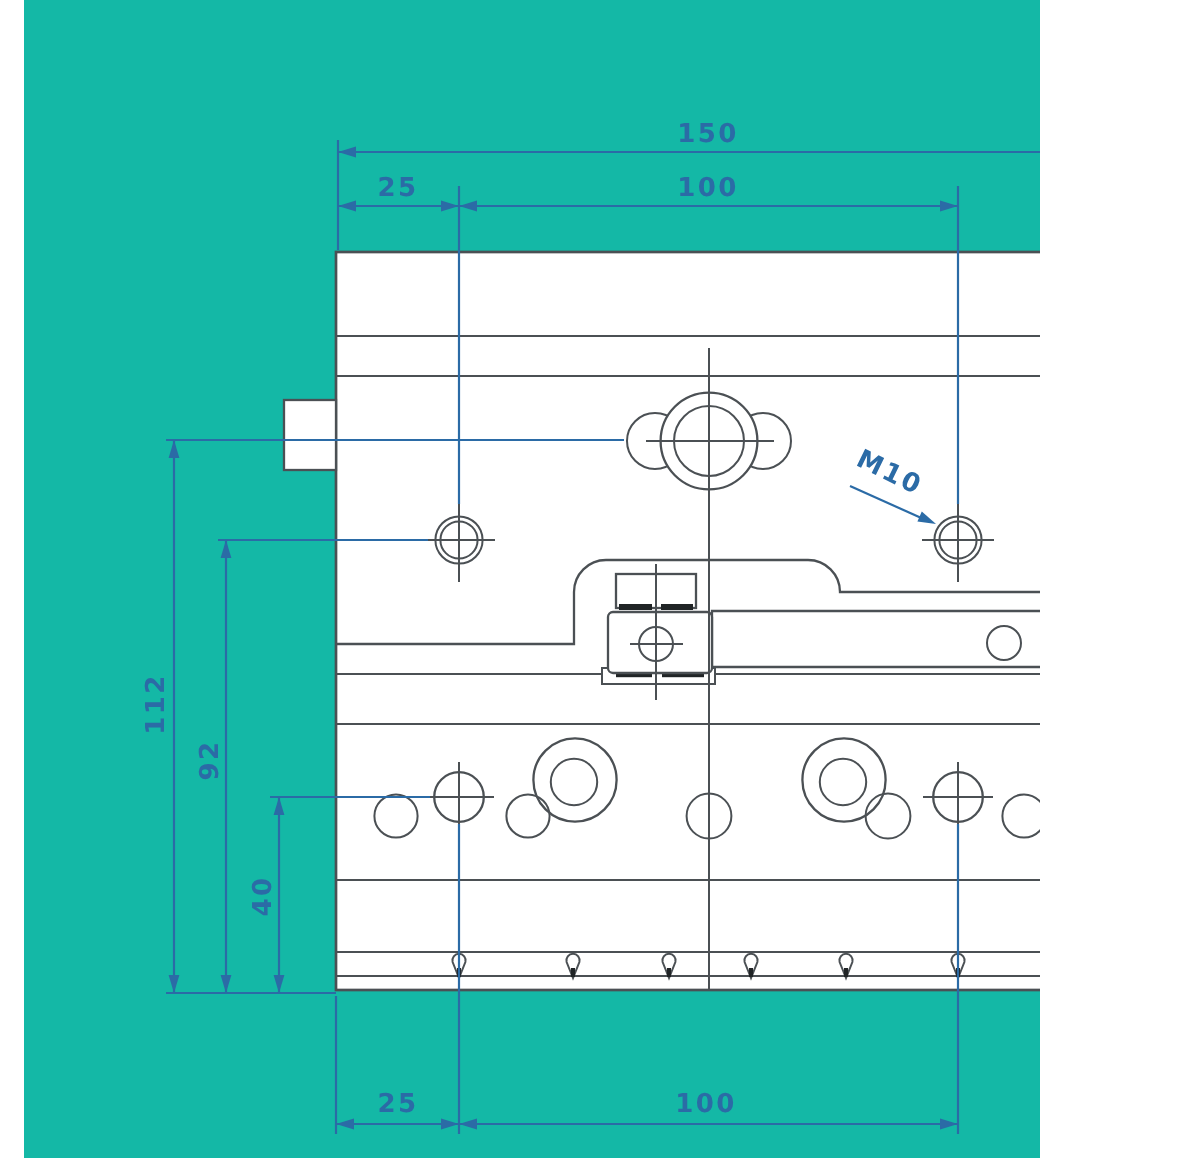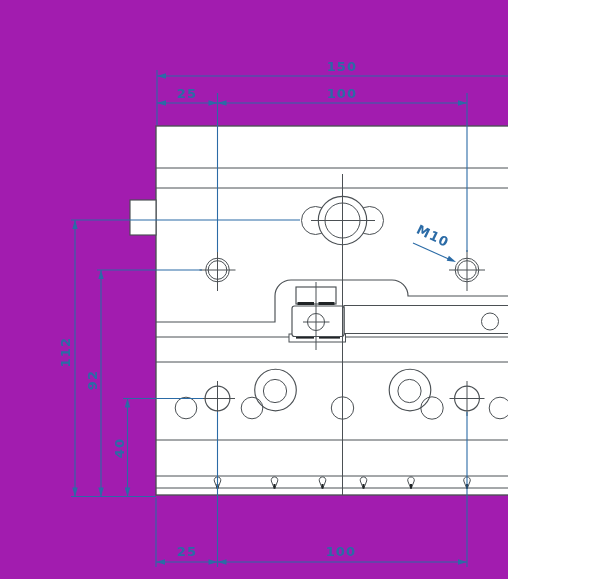--- a/index.html
+++ b/index.html
@@ -1,16 +1,16 @@
 <!DOCTYPE html>
 <html><head>
 <meta charset="utf-8">
 <style>
   html,body{margin:0;padding:0;background:#ffffff;}
-  .stage{position:relative;width:508px;height:579px;background:#a21caf;overflow:hidden;}
+  .stage{position:relative;width:508px;height:579px;background:#14b8a6;overflow:hidden;margin-left:12px;}
   svg{display:block;}
   text{font-family:"DejaVu Sans","Liberation Sans",sans-serif;font-weight:700;font-size:13px;letter-spacing:1.2px;fill:#2b6ba6;}
   .dimline{stroke:#2b6ba6;stroke-width:1.1;fill:none;}
   .arrow{fill:#2b6ba6;stroke:none;}
   .part{stroke:#4b5054;fill:none;}
   .partfill{stroke:#4b5054;fill:#ffffff;}
   .thin{stroke-width:1;}
   .mid{stroke-width:1.15;}
   .bold{stroke-width:1.35;}
   .light{stroke:#9aa0a3;stroke-width:1;fill:none;}

